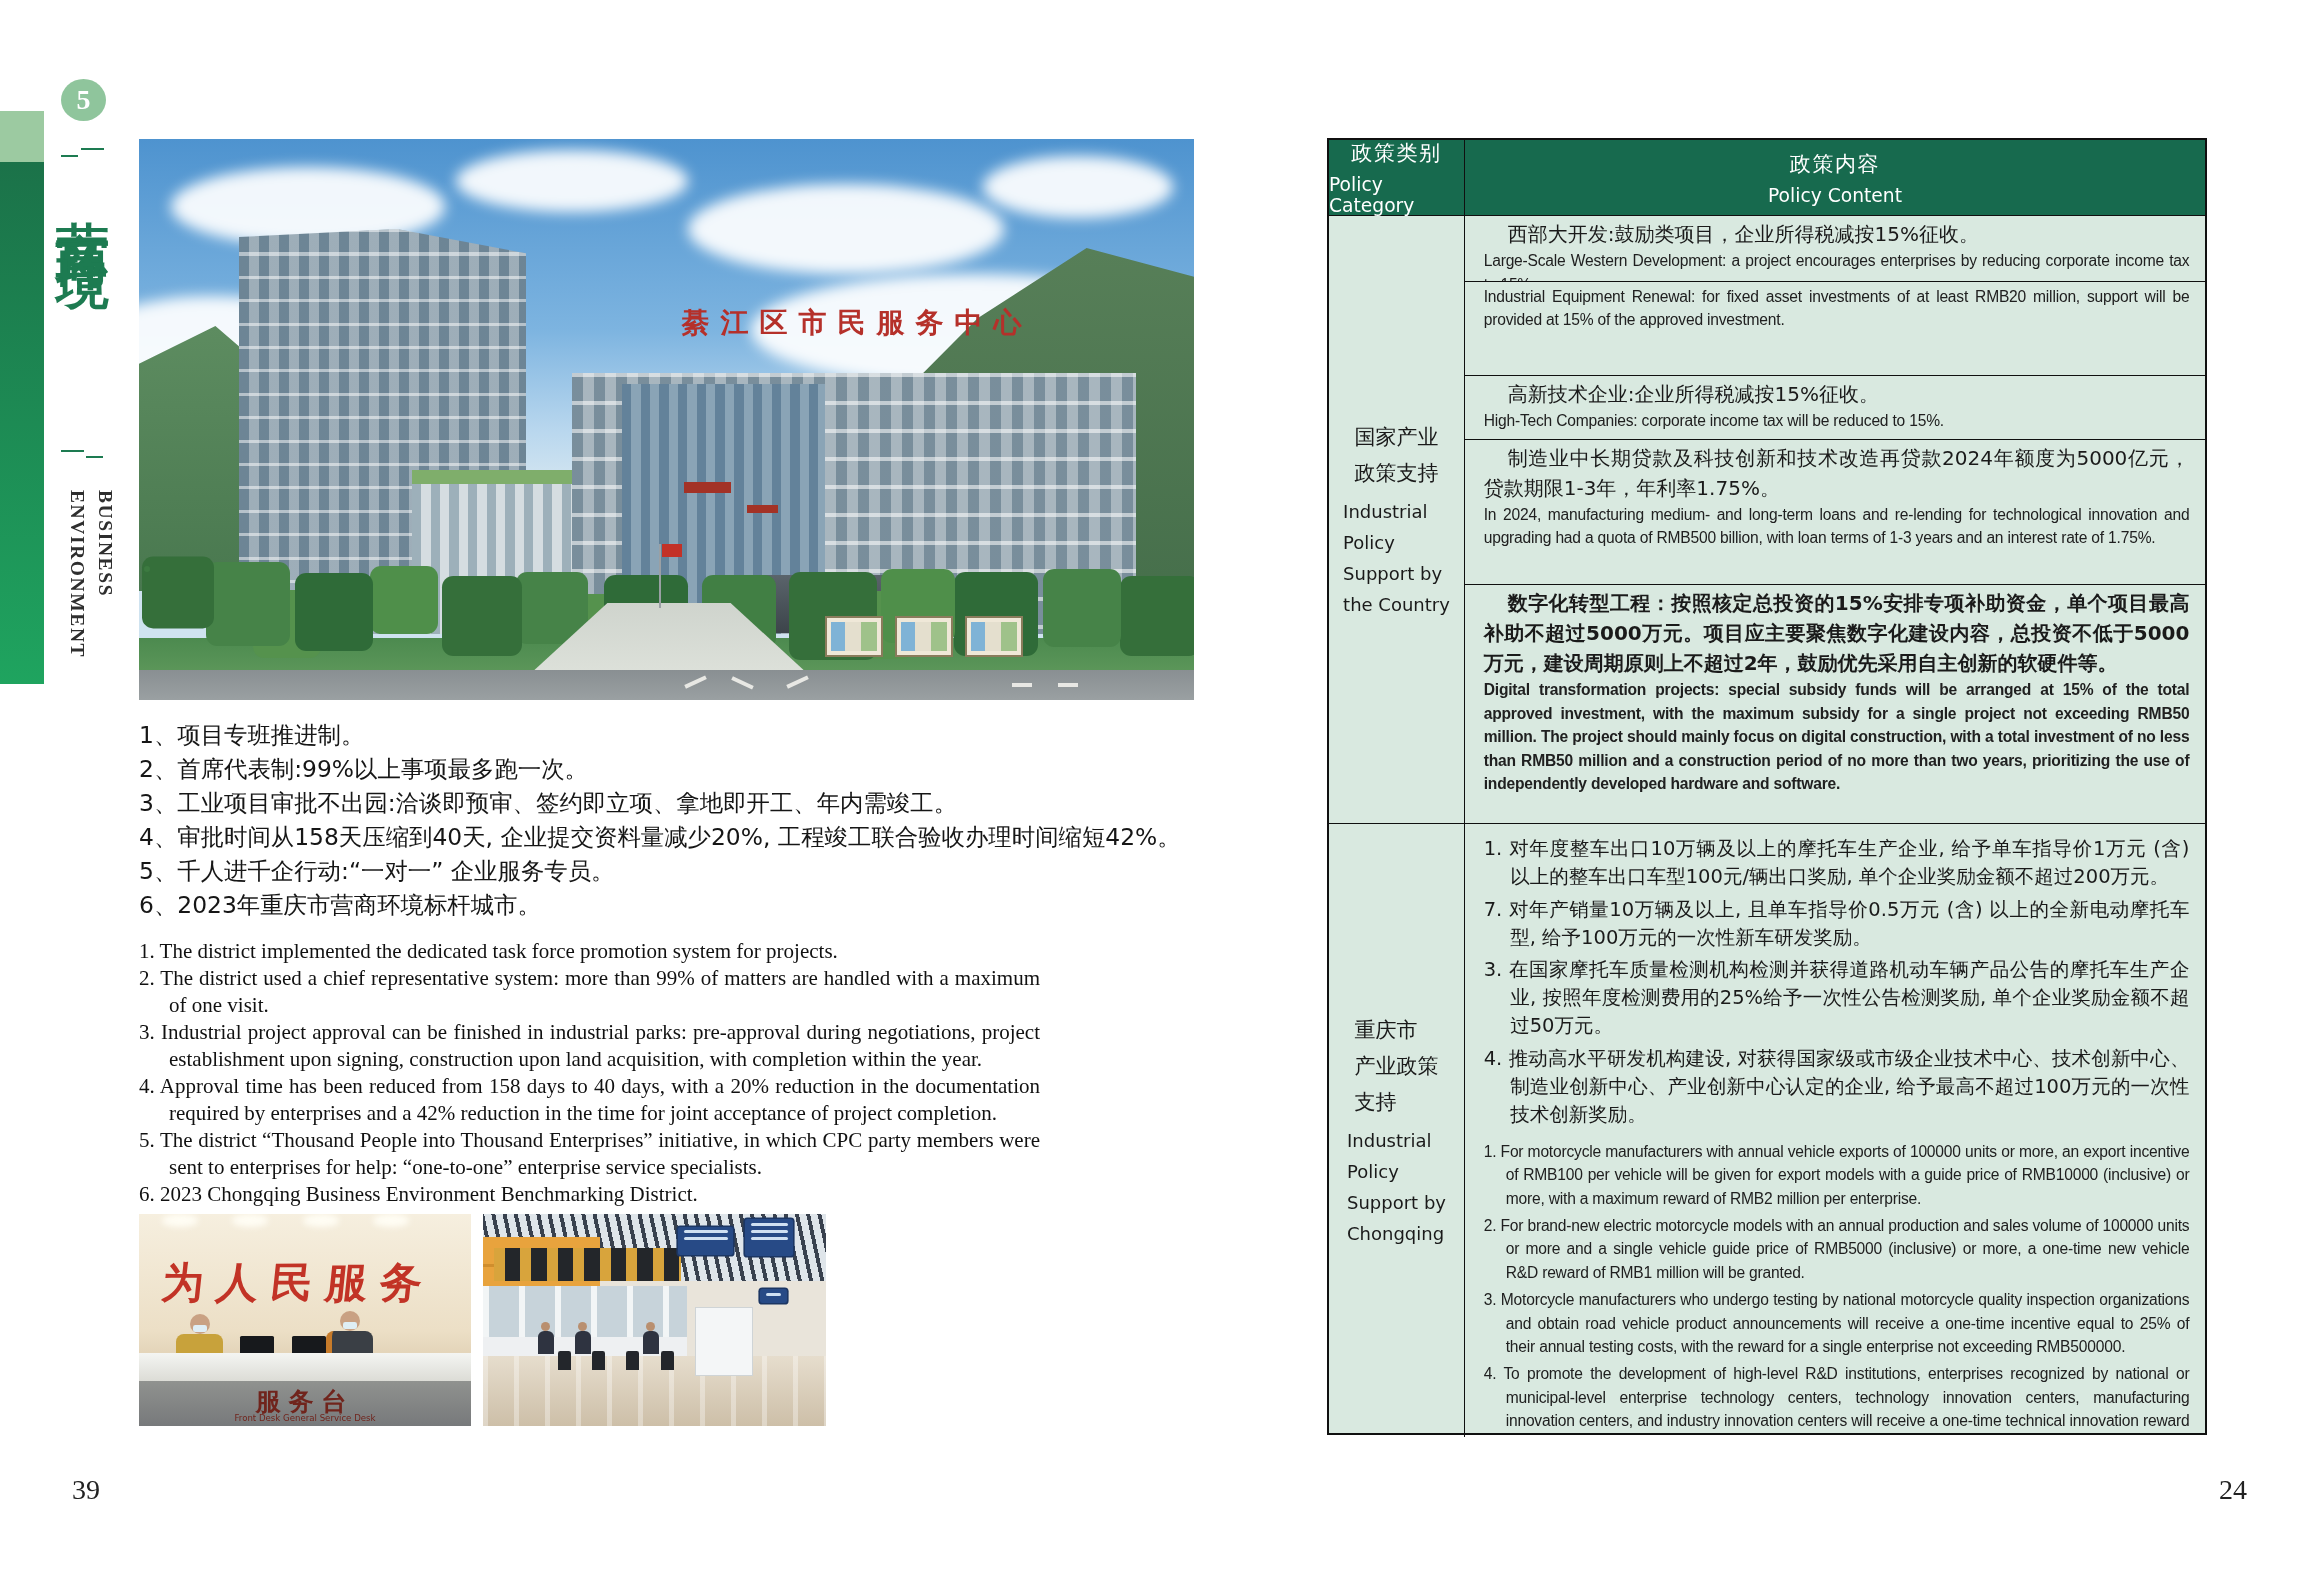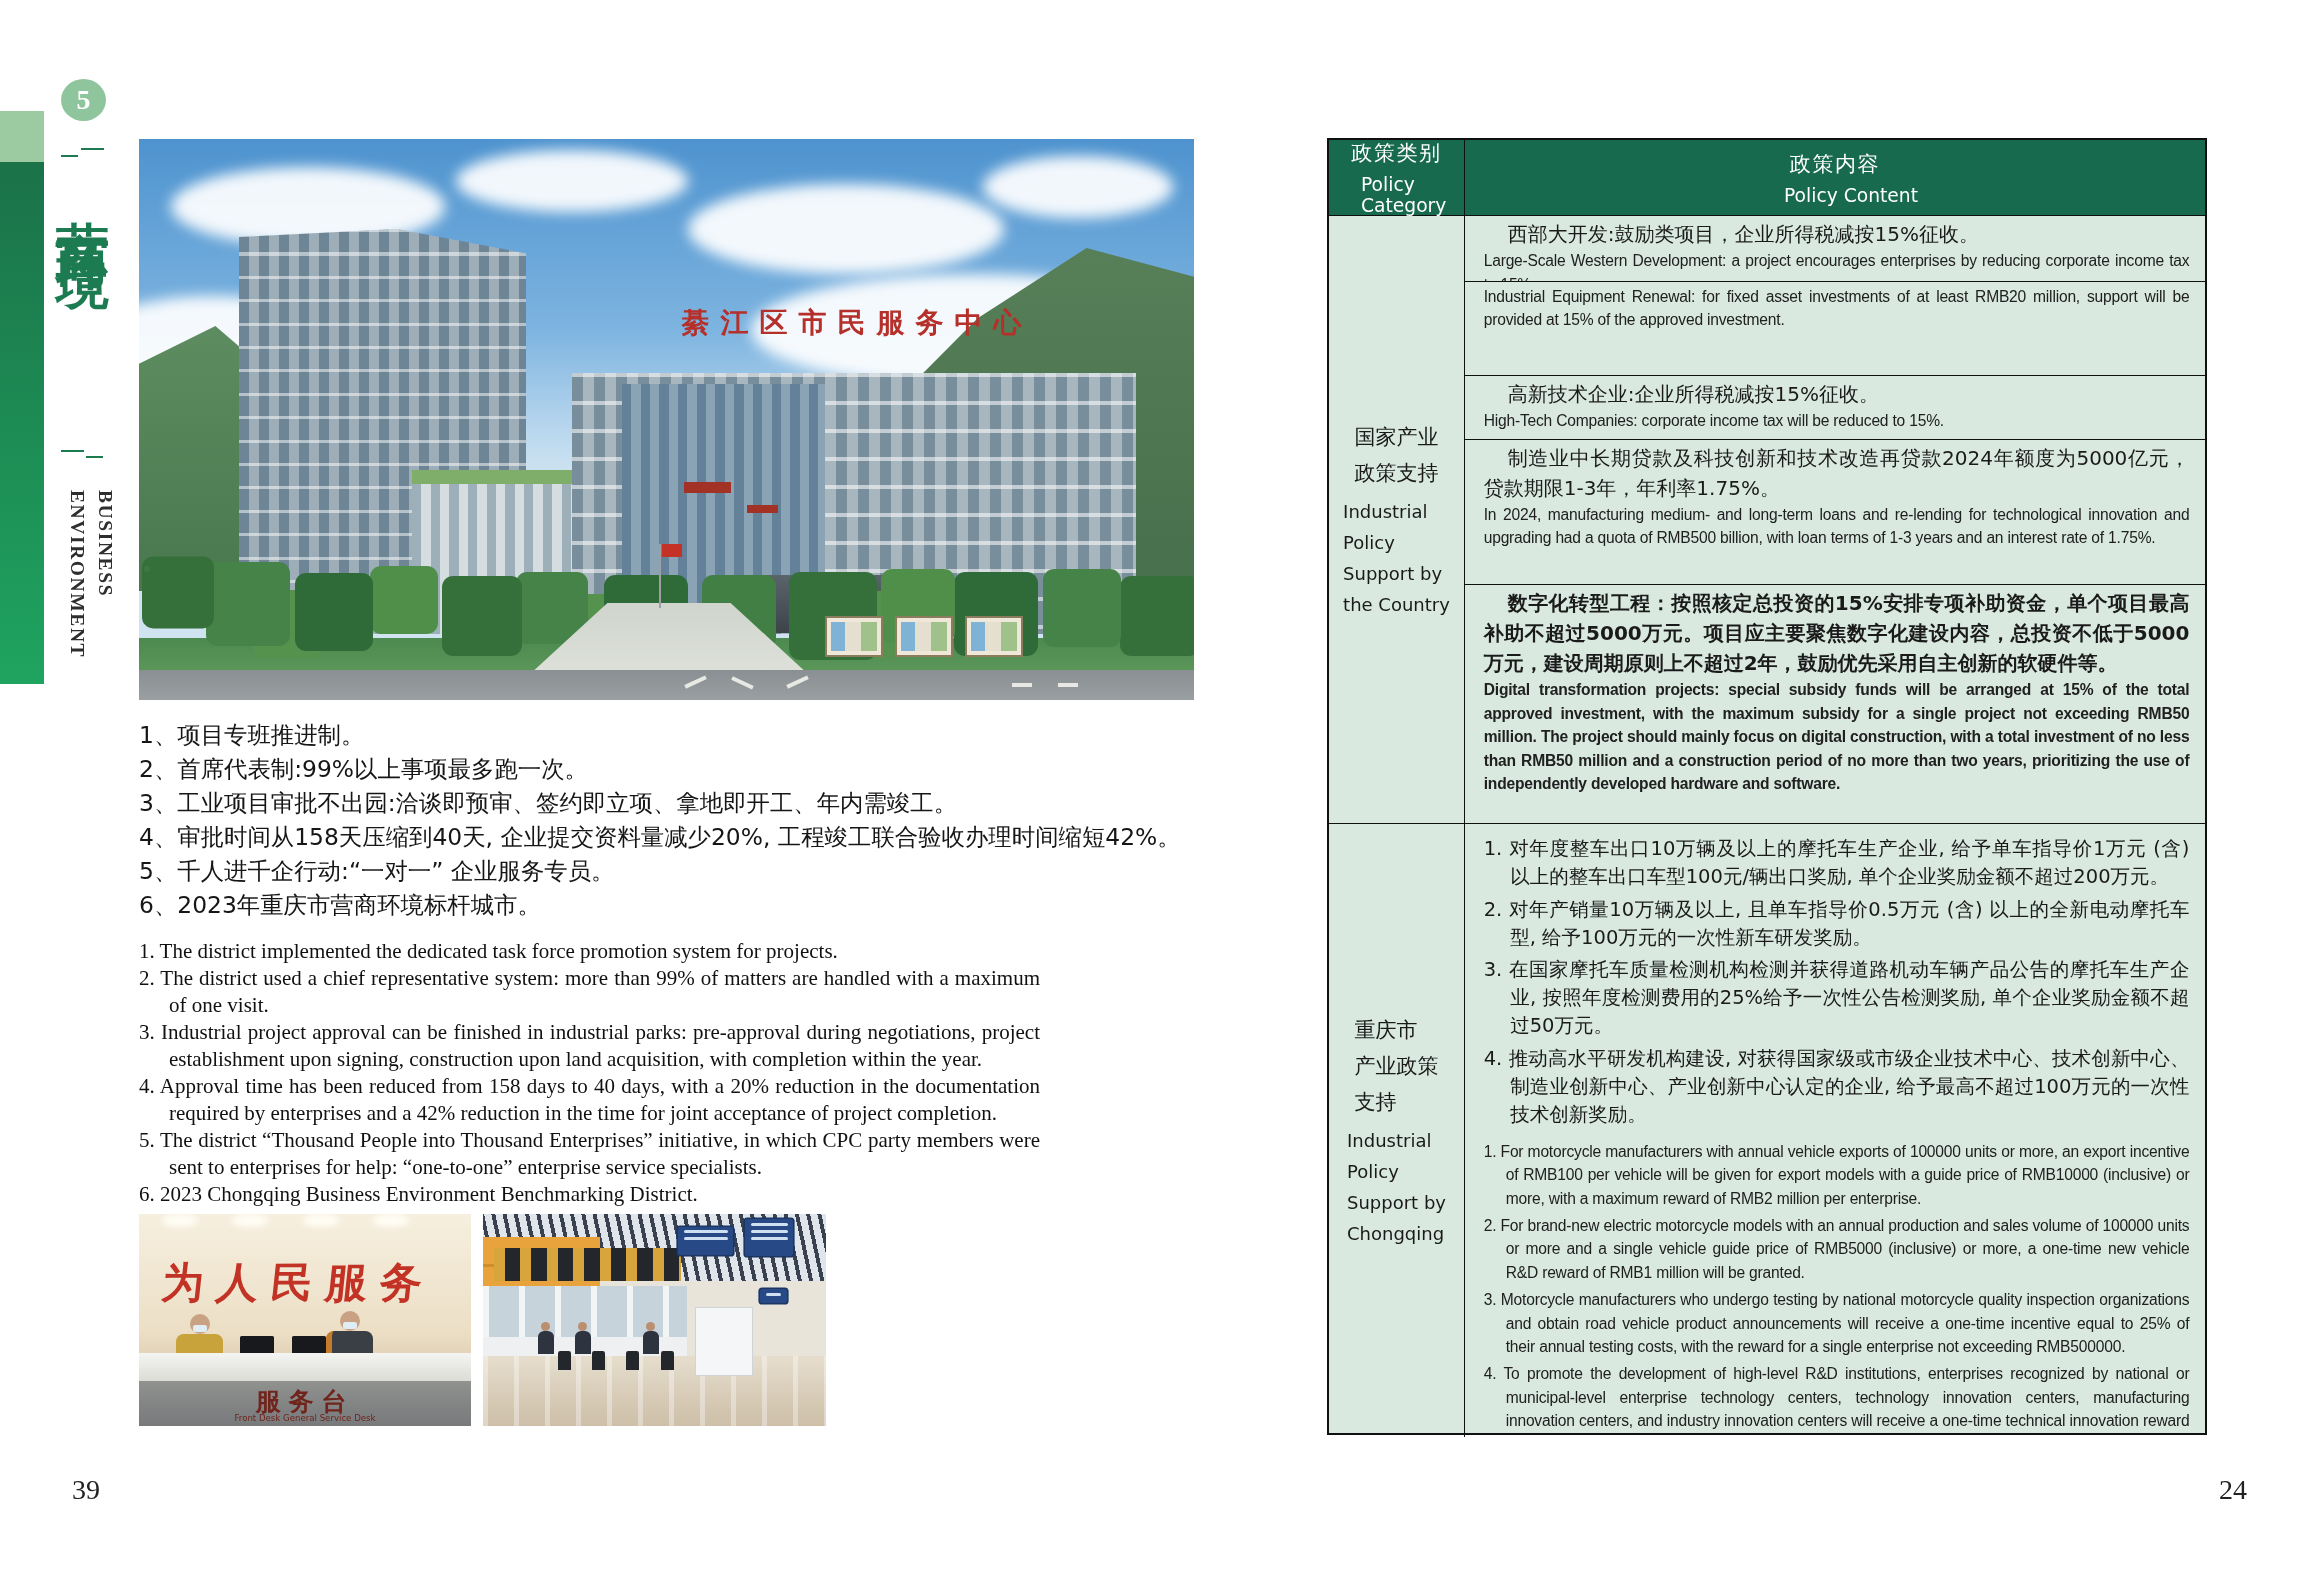--- a/index.html
+++ b/index.html
@@ -113,21 +113,21 @@
   .sitter:before{content:"";position:absolute;top:-9.3px;left:3.1px;width:9.3px;height:9.3px;border-radius:50%;background:#b98f6f;}
 
   
   .pagenum{font-family:"Liberation Serif","DejaVu Serif",serif;font-size:28px;color:#222;}
 
   
   .rtable{left:1327px;top:138px;width:880px;height:1297px;border:2.3px solid #101010;background:var(--cell_green,#d9e9e0);}
   .thead{display:flex;height:76px;background:var(--header_green,#176a4e);border-bottom:1.6px solid #101010;}
   .th{display:flex;flex-direction:column;align-items:center;justify-content:center;gap:7px;color:#fff;}
   .th .zh{font-size:21px;letter-spacing:1.6px;}
-  .th .en{font-size:18.7px;margin-left:32px;}
+  .th .en{font-size:18.7px;}
   .th.cat{width:136px;border-right:1.6px solid #101010;}
   .th.con{flex:1;}
   .tsec{display:flex;}
   .tsec1{height:608px;border-bottom:1.6px solid #101010;}
   .tsec2{height:613px;}
   .cat-cell{width:136px;border-right:1.6px solid #101010;display:flex;flex-direction:column;
             align-items:center;justify-content:center;gap:5px;}
   .cat-cell .zh{font-size:21px;line-height:36px;text-align:left;}
   .cat-cell .en{font-size:18px;line-height:31px;text-align:left;}
   .rows{flex:1;display:flex;flex-direction:column;}
@@ -323,21 +323,21 @@
         <div class="zh pre">重庆市
 产业政策
 支持</div>
         <div class="en pre">Industrial
 Policy
 Support by
 Chongqing</div>
       </div>
       <div class="content-cell">
         <p class="zh-item">1. 对年度整车出口10万辆及以上的摩托车生产企业, 给予单车指导价1万元 (含) 以上的整车出口车型100元/辆出口奖励, 单个企业奖励金额不超过200万元。</p>
-        <p class="zh-item">2. 对年产销量10万辆及以上, 且单车指导价0.5万元 (含) 以上的全新电动摩托车型, 给予100万元的一次性新车研发奖励。</p>
+        <p class="zh-item">7. 对年产销量10万辆及以上, 且单车指导价0.5万元 (含) 以上的全新电动摩托车型, 给予100万元的一次性新车研发奖励。</p>
         <p class="zh-item">3. 在国家摩托车质量检测机构检测并获得道路机动车辆产品公告的摩托车生产企业, 按照年度检测费用的25%给予一次性公告检测奖励, 单个企业奖励金额不超过50万元。</p>
         <p class="zh-item">4. 推动高水平研发机构建设, 对获得国家级或市级企业技术中心、技术创新中心、制造业创新中心、产业创新中心认定的企业, 给予最高不超过100万元的一次性技术创新奖励。</p>
         <div class="gap"></div>
         <p class="en-item">1. For motorcycle manufacturers with annual vehicle exports of 100000 units or more, an export incentive of RMB100 per vehicle will be given for export models with a guide price of RMB10000 (inclusive) or more, with a maximum reward of RMB2 million per enterprise.</p>
         <p class="en-item">2. For brand-new electric motorcycle models with an annual production and sales volume of 100000 units or more and a single vehicle guide price of RMB5000 (inclusive) or more, a one-time new vehicle R&amp;D reward of RMB1 million will be granted.</p>
         <p class="en-item">3. Motorcycle manufacturers who undergo testing by national motorcycle quality inspection organizations and obtain road vehicle product announcements will receive a one-time incentive equal to 25% of their annual testing costs, with the reward for a single enterprise not exceeding RMB500000.</p>
         <p class="en-item">4. To promote the development of high-level R&amp;D institutions, enterprises recognized by national or municipal-level enterprise technology centers, technology innovation centers, manufacturing innovation centers, and industry innovation centers will receive a one-time technical innovation reward of up to RMB1 million.</p>
       </div>
     </div>
   </div>

